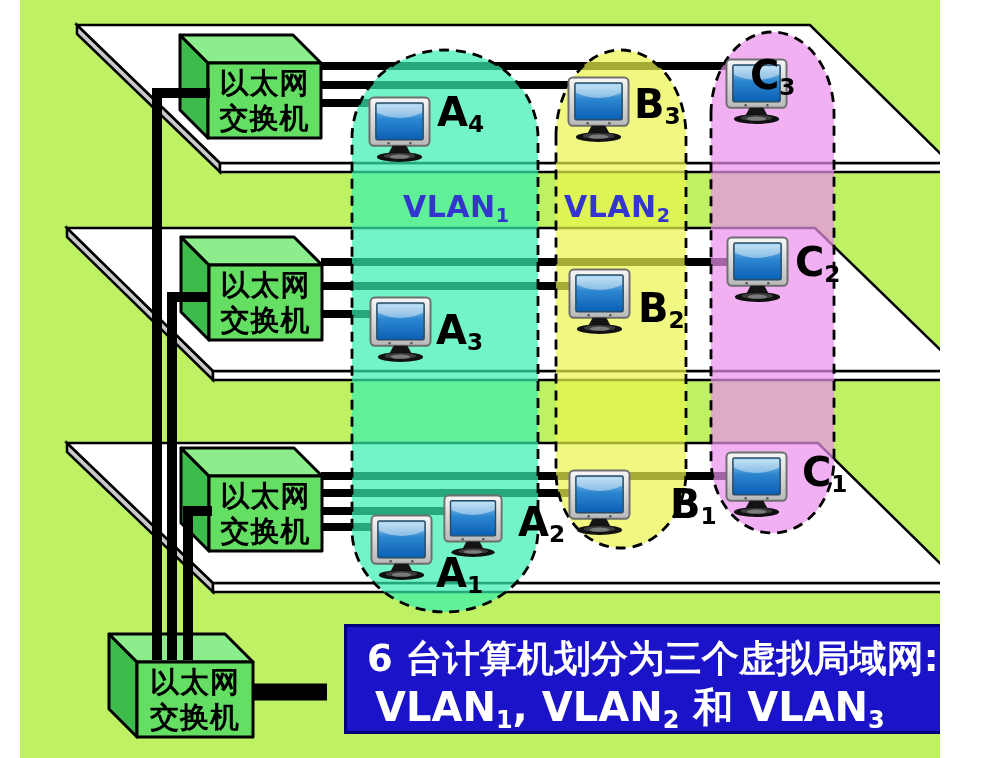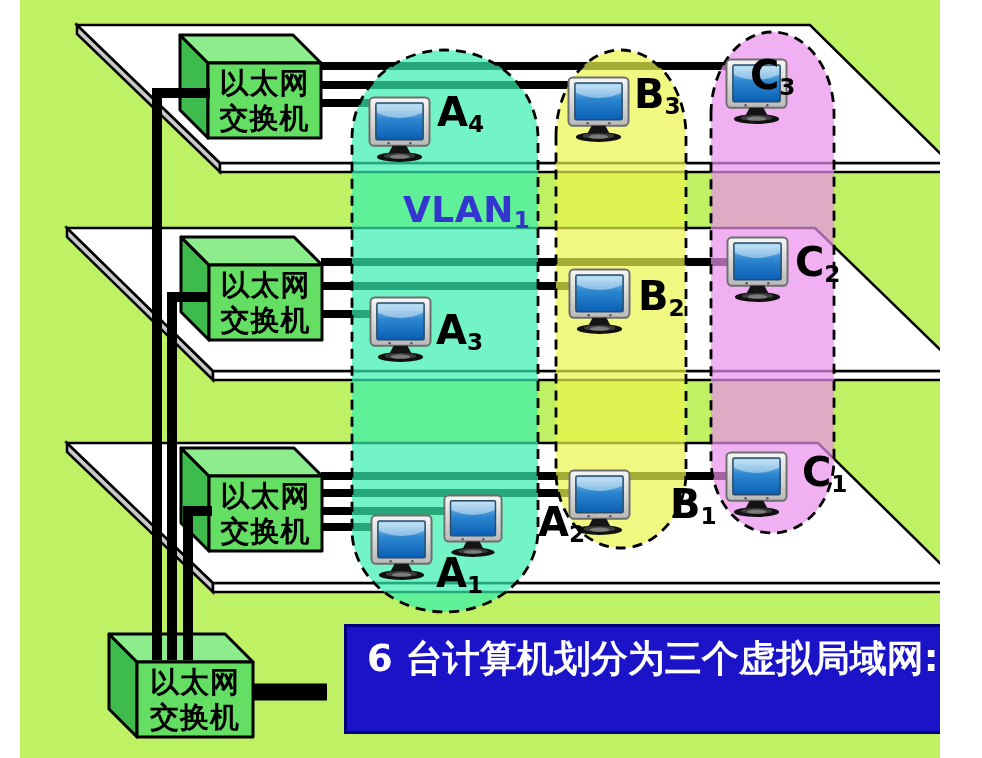--- a/index.html
+++ b/index.html
@@ -6,21 +6,21 @@
   .stage{
     position:relative; width:920px; height:758px; overflow:hidden;
     background:#bef264;
     font-family:"DejaVu Sans","Liberation Sans",sans-serif;
     margin-left:20px;
   }
   .stage svg{position:absolute;left:0;top:0;}
   .olabel{position:absolute; color:#000; font-weight:bold; white-space:nowrap; line-height:1;}
   .pc-label{font-size:40px;}
   .pc-label .sub{font-size:0.58em; vertical-align:-0.26em;}
-  .vlan-label{font-size:36px; color:#3434CE; letter-spacing:0.5px;}
+  .vlan-label{font-size:30px; color:#3434CE; letter-spacing:0.5px;}
   .vlan-label .sub{font-size:0.64em; vertical-align:-0.28em;}
   .switch-label{
     position:absolute; text-align:center; color:#000; font-weight:bold;
     font-size:29px; line-height:35px; letter-spacing:1px;
   }
   .caption-box{
     position:absolute; left:324px; top:624px; width:633px; height:110px;
     background:#1A13C8; border:3px solid #00007E; box-sizing:border-box;
     color:#FFFFFF; font-weight:bold;
   }
@@ -143,29 +143,36 @@
   <div class="switch-label" style="left:189px; top:479px; width:113px;">
     <span>以太网</span><br>
     <span>交换机</span>
   </div>
   <div class="switch-label" style="left:117px; top:665px; width:116px;">
     <span>以太网</span><br>
     <span>交换机</span>
   </div>
 
   <div class="olabel pc-label" style="left:417px; top:92px;"><span>A</span><span class="sub">4</span></div>
-  <div class="olabel pc-label" style="left:614px; top:74px;"><span>B</span><span class="sub">3</span></div>
+  <div class="olabel pc-label" style="left:614px; top:84px;"><span>B</span><span class="sub">3</span></div>
   <div class="olabel pc-label" style="left:730px; top:55px;"><span>C</span><span class="sub">3</span></div>
   <div class="olabel pc-label" style="left:416px; top:310px;"><span>A</span><span class="sub">3</span></div>
-  <div class="olabel pc-label" style="left:618px; top:276px;"><span>B</span><span class="sub">2</span></div>
+  <div class="olabel pc-label" style="left:618px; top:288px;"><span>B</span><span class="sub">2</span></div>
   <div class="olabel pc-label" style="left:775px; top:242px;"><span>C</span><span class="sub">2</span></div>
   <div class="olabel pc-label" style="left:416px; top:553px;"><span>A</span><span class="sub">1</span></div>
-  <div class="olabel pc-label" style="left:488px; top:502px;padding-left:30px;"><span>A</span><span class="sub">2</span></div>
+  <div class="olabel pc-label" style="left:468px; top:502px;padding-left:30px;"><span>A</span><span class="sub">2</span></div>
   <div class="olabel pc-label" style="left:650px; top:484px;"><span>B</span><span class="sub">1</span></div>
   <div class="olabel pc-label" style="left:782px; top:452px;"><span>C</span><span class="sub">1</span></div>
 
   <div class="olabel vlan-label" style="left:383px; top:192px;"><span>VLAN</span><span class="sub">1</span></div>
+  <div class="olabel vlan-label" style="left:544px; top:192px;"><span>VLAN</span><span class="sub">2</span></div>
 
   <div class="caption-box">
     <div class="caption-line1">6 台计算机划分为三个虚拟局域网:</div>
+    <div class="caption-line2">
+      <span>VLAN</span><span class="sub">1</span><span>,</span>
+      <span>VLAN</span><span class="sub">2</span>
+      <span>和</span>
+      <span>VLAN</span><span class="sub">3</span>
+    </div>
   </div>
 
 </div>
 
 </body></html>

